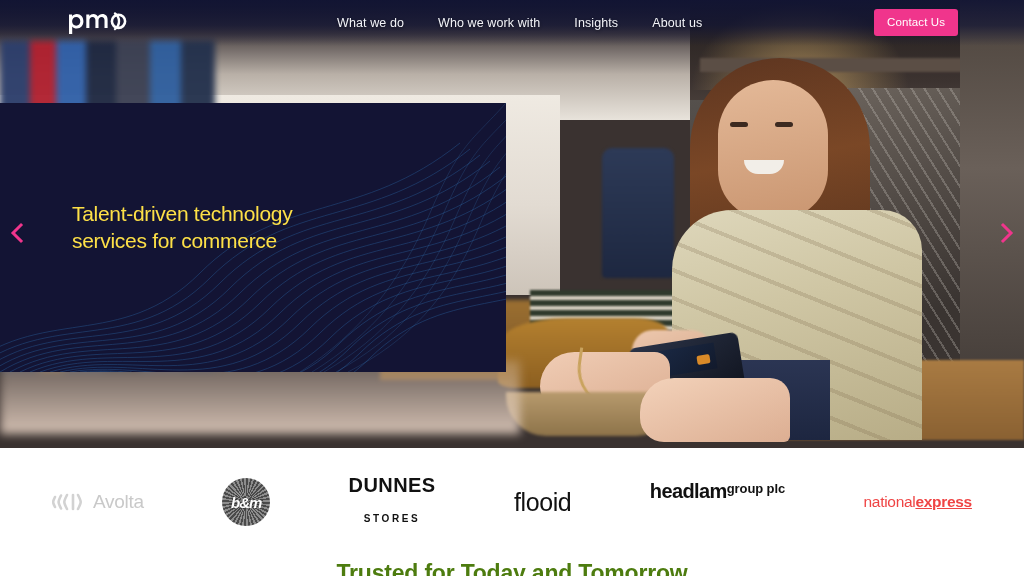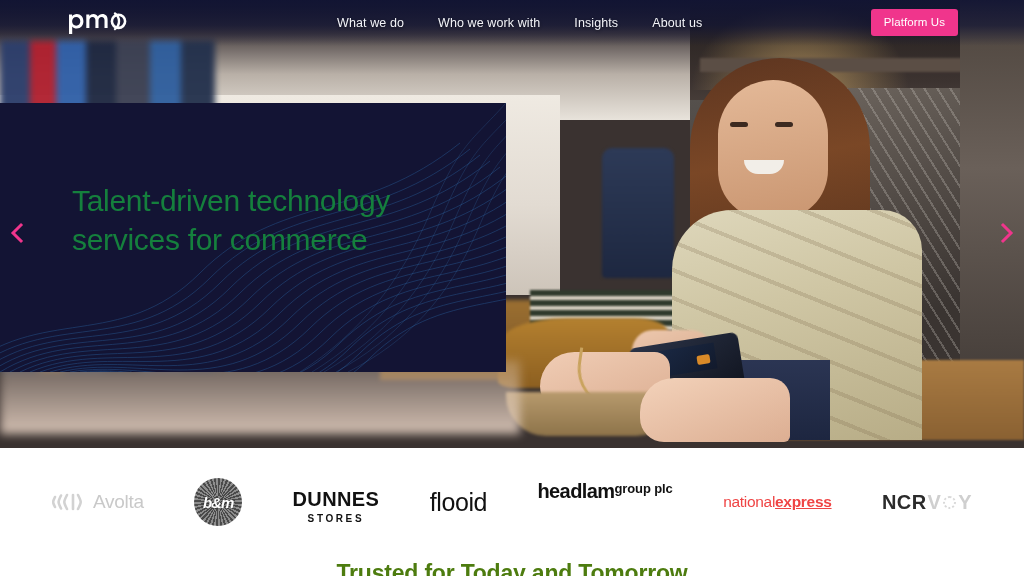--- a/index.html
+++ b/index.html
@@ -250,24 +250,25 @@
     width:506px; height:269px;
     background:#131434;
     overflow:hidden; z-index:4;
   }
   .panel .waves { position:absolute; inset:0; opacity:.95; }
   .panel-inner {
     position:relative; z-index:2;
     padding:78px 40px 0 72px;
   }
   .headline {
-    color:#15803d;
-    font-size:30px; line-height:1.3;
+    color:#fde047;
+    font-size:21px; line-height:1.3;
     font-weight:400; letter-spacing:-.3px;
     white-space:pre-line;
+    margin-top:19px;
   }
   .subline {
     margin-top:18px;
     color:#c9cddd;
     font-size:14.5px; line-height:1.65;
     white-space:pre-line; letter-spacing:.1px;
   }
 
   .arrow {
     position:absolute; z-index:7;
@@ -302,21 +303,21 @@
   }
   .b-bm span {
     position:absolute; inset:0; display:flex; align-items:center; justify-content:center;
     color:#fff; font-size:15px; font-style:italic; font-weight:bold;
     letter-spacing:-1px;
     text-shadow:0 0 3px rgba(0,0,0,.6);
   }
 
   .b-dunnes { flex-direction:column; align-items:center; color:#111; }
   .b-dunnes .d1 { font-size:20px; font-weight:bold; letter-spacing:.4px; }
-  .b-dunnes .d2 { font-size:10px; font-weight:bold; letter-spacing:2.6px; margin-top:2px; }
+  .b-dunnes .d2 { font-size:10px; font-weight:bold; letter-spacing:2.6px; margin-top:16px; }
 
   .b-flooid { color:#111; font-size:25px; letter-spacing:-.4px; font-weight:500; }
 
   .b-headlam { align-items:flex-start; color:#111; }
   .b-headlam .h1 { font-size:20px; font-weight:bold; letter-spacing:-.6px; }
   .b-headlam .h2 { font-size:13px; font-weight:bold; letter-spacing:-.1px; margin-top:1px; }
 
   .b-nex { color:#ef4444; font-size:15.5px; letter-spacing:-.3px; }
   .b-nex .light { font-weight:400; }
   .b-nex .bold  { font-weight:bold;text-decoration:underline; }
@@ -401,21 +402,21 @@
       </svg>
     </a>
 
     <nav class="nav">
       <a href="#">What we do</a>
       <a href="#">Who we work with</a>
       <a href="#">Insights</a>
       <a href="#">About us</a>
     </nav>
 
-    <button class="cta">Platform Us</button>
+    <button class="cta">Contact Us</button>
   </header>
 
   <div class="panel">
     <svg class="waves" viewBox="0 0 506 269" preserveAspectRatio="none">
       <g fill="none" stroke="#2e6fb0" stroke-width="0.7" opacity="0.55">
         <path d="M-40 269 C 40 200, 120 250, 200 170 S 360 120, 460 40"></path>
         <path d="M-30 269 C 50 205, 130 255, 210 175 S 370 126, 470 46"></path>
         <path d="M-20 269 C 60 210, 140 260, 220 180 S 380 132, 480 52"></path>
         <path d="M-10 269 C 70 215, 150 265, 230 185 S 390 138, 490 58"></path>
         <path d="M0 269 C 80 220, 160 269, 240 190 S 400 144, 500 64"></path>
@@ -497,25 +498,19 @@
     <div class="brand b-headlam">
       <div class="h1">headlam</div>
       <div class="h2">group plc</div>
     </div>
 
     <div class="brand b-nex">
       <span class="light">national</span>
         <span class="bold">express</span>
     </div>
 
-    <div class="brand b-ncr">
-      <span>NCR</span>
-      <span class="fade">V</span>
-      <span class="ring"></span>
-      <span class="fade">Y</span>
-    </div>
 
   </div>
 </section>
 
 <section class="trusted">
   <h2>Trusted for Today and Tomorrow</h2>
 </section>
 
 </body></html>

